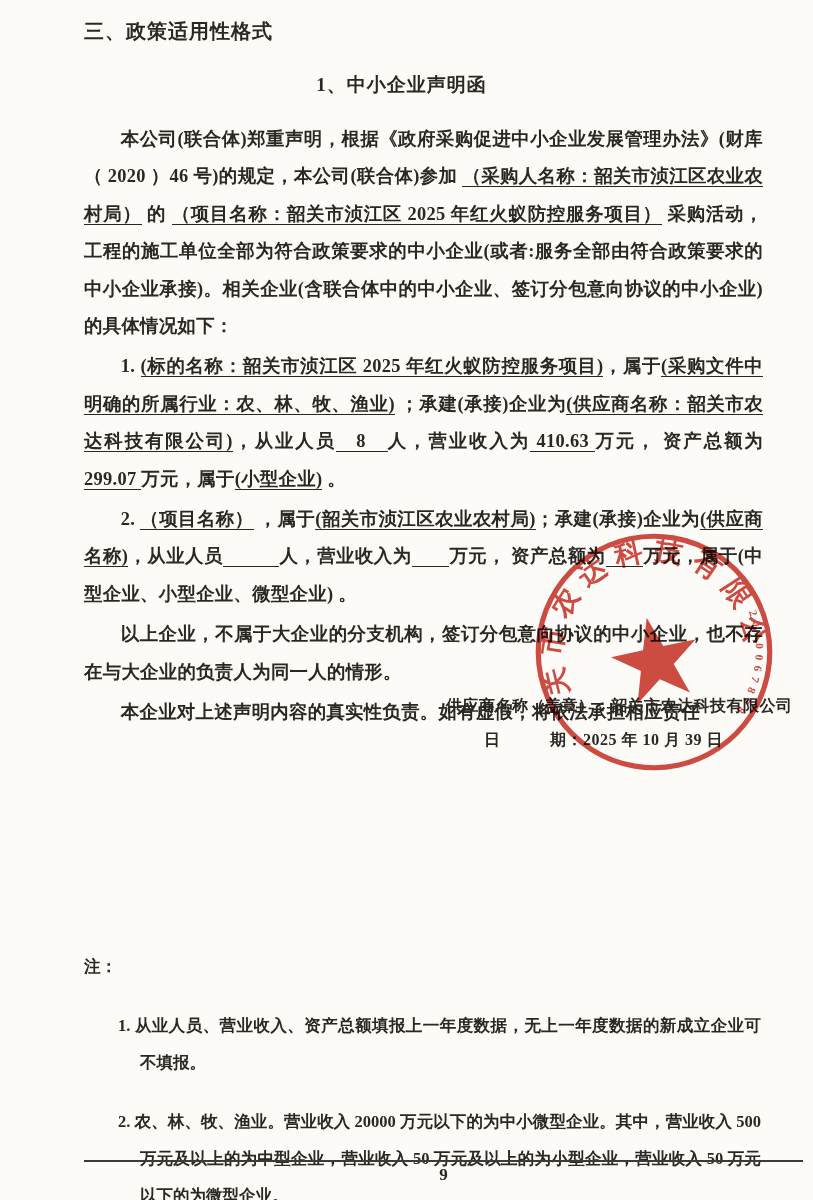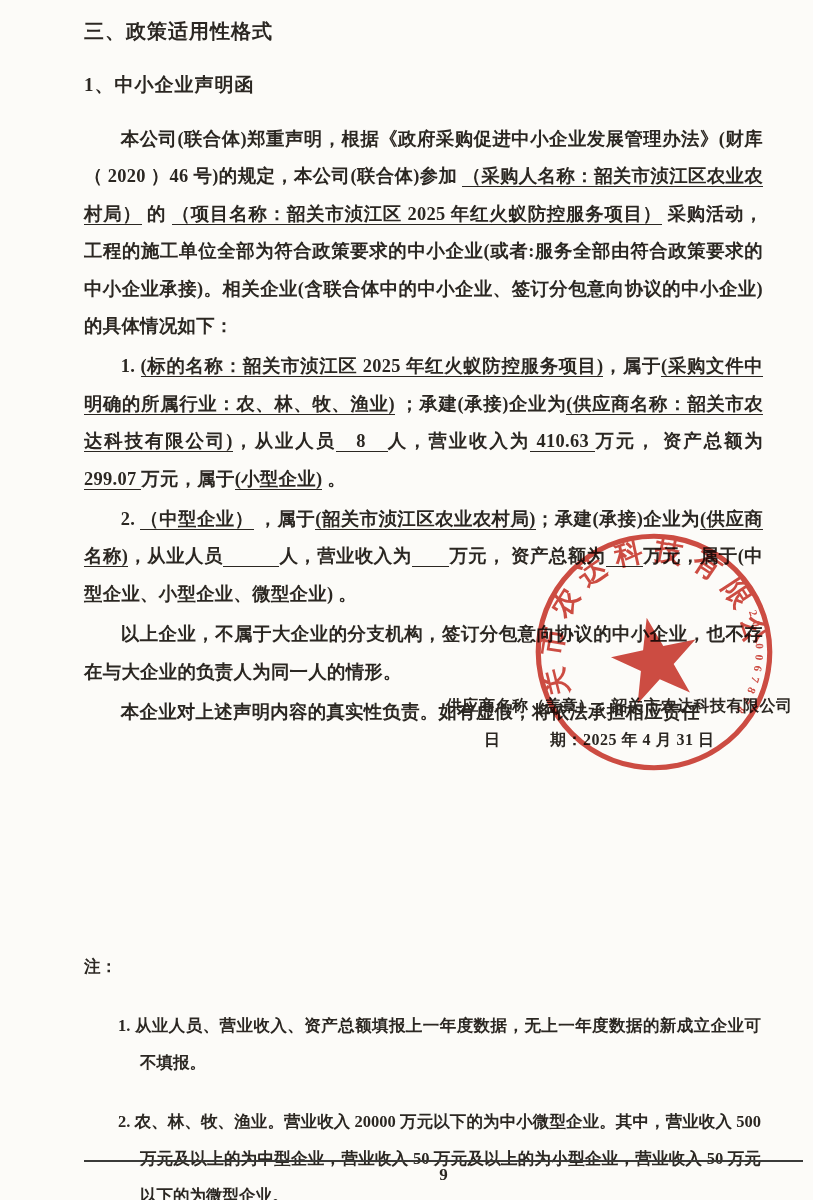--- a/index.html
+++ b/index.html
@@ -11,21 +11,21 @@
     overflow: hidden;
     color: #2b2722;
     font-family: "Liberation Serif", serif;
     box-sizing: border-box;
     padding: 18px 50px 16px 84px;
   }
   .heading {
     font-size: 20px; font-weight: 700; margin: 0; letter-spacing: 1px;
   }
   .doc-title {
-    font-size: 19px; font-weight: 700; text-align: left;
+    font-size: 19px; font-weight: 700; text-align: center;
     margin: 27px 44px 1px 0; letter-spacing: 1px;
   }
   .body-text {
     margin-top: 23px;
     font-size: 18.4px; font-weight: 600;
     line-height: 37.4px;
     text-align: justify;
     letter-spacing: 0.3px;
   }
   .para { margin: 0; text-indent: 2em; }
@@ -63,28 +63,28 @@
 <body>
 
 <div class="page">
 
   <h1 class="heading">三、政策适用性格式</h1>
   <h2 class="doc-title">1、中小企业声明函</h2>
 
   <div class="body-text">
     <p class="para"><span>本公司(联合体)郑重声明，根据《政府采购促进中小企业发展管理办法》(财库（ 2020 ）46 号)的规定，本公司(联合体)参加 </span><span class="u">（采购人名称：韶关市浈江区农业农村局）</span><span> 的 </span><span class="u">（项目名称：韶关市浈江区 2025 年红火蚁防控服务项目）</span><span> 采购活动，工程的施工单位全部为符合政策要求的中小企业(或者:服务全部由符合政策要求的中小企业承接)。相关企业(含联合体中的中小企业、签订分包意向协议的中小企业)的具体情况如下：</span></p>
     <p class="para"><span>1. </span><span class="u">(标的名称：韶关市浈江区 2025 年红火蚁防控服务项目)</span><span>，属于</span><span class="u">(采购文件中明确的所属行业：农、林、牧、渔业)</span><span> ；承建(承接)企业为</span><span class="u">(供应商名称：韶关市农达科技有限公司)</span><span>，从业人员</span><span class="u">　8　</span><span>人，营业收入为</span><span class="u"> 410.63 </span><span>万元， 资产总额为</span><span class="u"> 299.07 </span><span>万元，属于</span><span class="u">(小型企业)</span><span> 。</span></p>
-    <p class="para"><span>2. </span><span class="u">（中型企业）</span><span> ，属于</span><span class="u">(韶关市浈江区农业农村局)</span><span>；承建(承接)企业为</span><span class="u">(供应商名称)</span><span>，从业人员</span><span class="u">　　　</span><span>人，营业收入为</span><span class="u">　　</span><span>万元， 资产总额为</span><span class="u">　　</span><span>万元，属于(中型企业、小型企业、微型企业) 。</span></p>
+    <p class="para"><span>2. </span><span class="u">（项目名称）</span><span> ，属于</span><span class="u">(韶关市浈江区农业农村局)</span><span>；承建(承接)企业为</span><span class="u">(供应商名称)</span><span>，从业人员</span><span class="u">　　　</span><span>人，营业收入为</span><span class="u">　　</span><span>万元， 资产总额为</span><span class="u">　　</span><span>万元，属于(中型企业、小型企业、微型企业) 。</span></p>
     <p class="para"><span>以上企业，不属于大企业的分支机构，签订分包意向协议的中小企业，也不存在与大企业的负责人为同一人的情形。</span></p>
     <p class="para"><span>本企业对上述声明内容的真实性负责。如有虚假，将依法承担相应责任</span></p>
   </div>
 
   <div class="sig">
     <div class="sig-line">供应商名称（盖章）：韶关市农达科技有限公司</div>
-    <div class="sig-line date">日　　　期：2025 年 4 月 31 日</div>
+    <div class="sig-line date">日　　　期：2025 年 10 月 39 日</div>
   </div>
 
   <svg class="stamp" viewBox="0 0 240 240" xmlns="http://www.w3.org/2000/svg">
     <defs>
       <path id="arcTop" d="M 38 158 A 90 90 0 1 1 202 158" fill="none"></path>
       <path id="arcSerial" d="M 214 86 A 100 100 0 0 1 154 211" fill="none"></path>
     </defs>
     <circle cx="120" cy="120" r="112" fill="none" stroke="#c9342a" stroke-width="5"></circle>
     <path fill="#c9342a" d="M120,86 L130,116.2 L161.8,116.4 L136.2,135.3 L145.9,165.6 L120,147 L94.1,165.6 L103.8,135.3 L78.2,116.4 L110,116.2 Z"></path>
     <text class="arc-name" fill="#c9342a">

